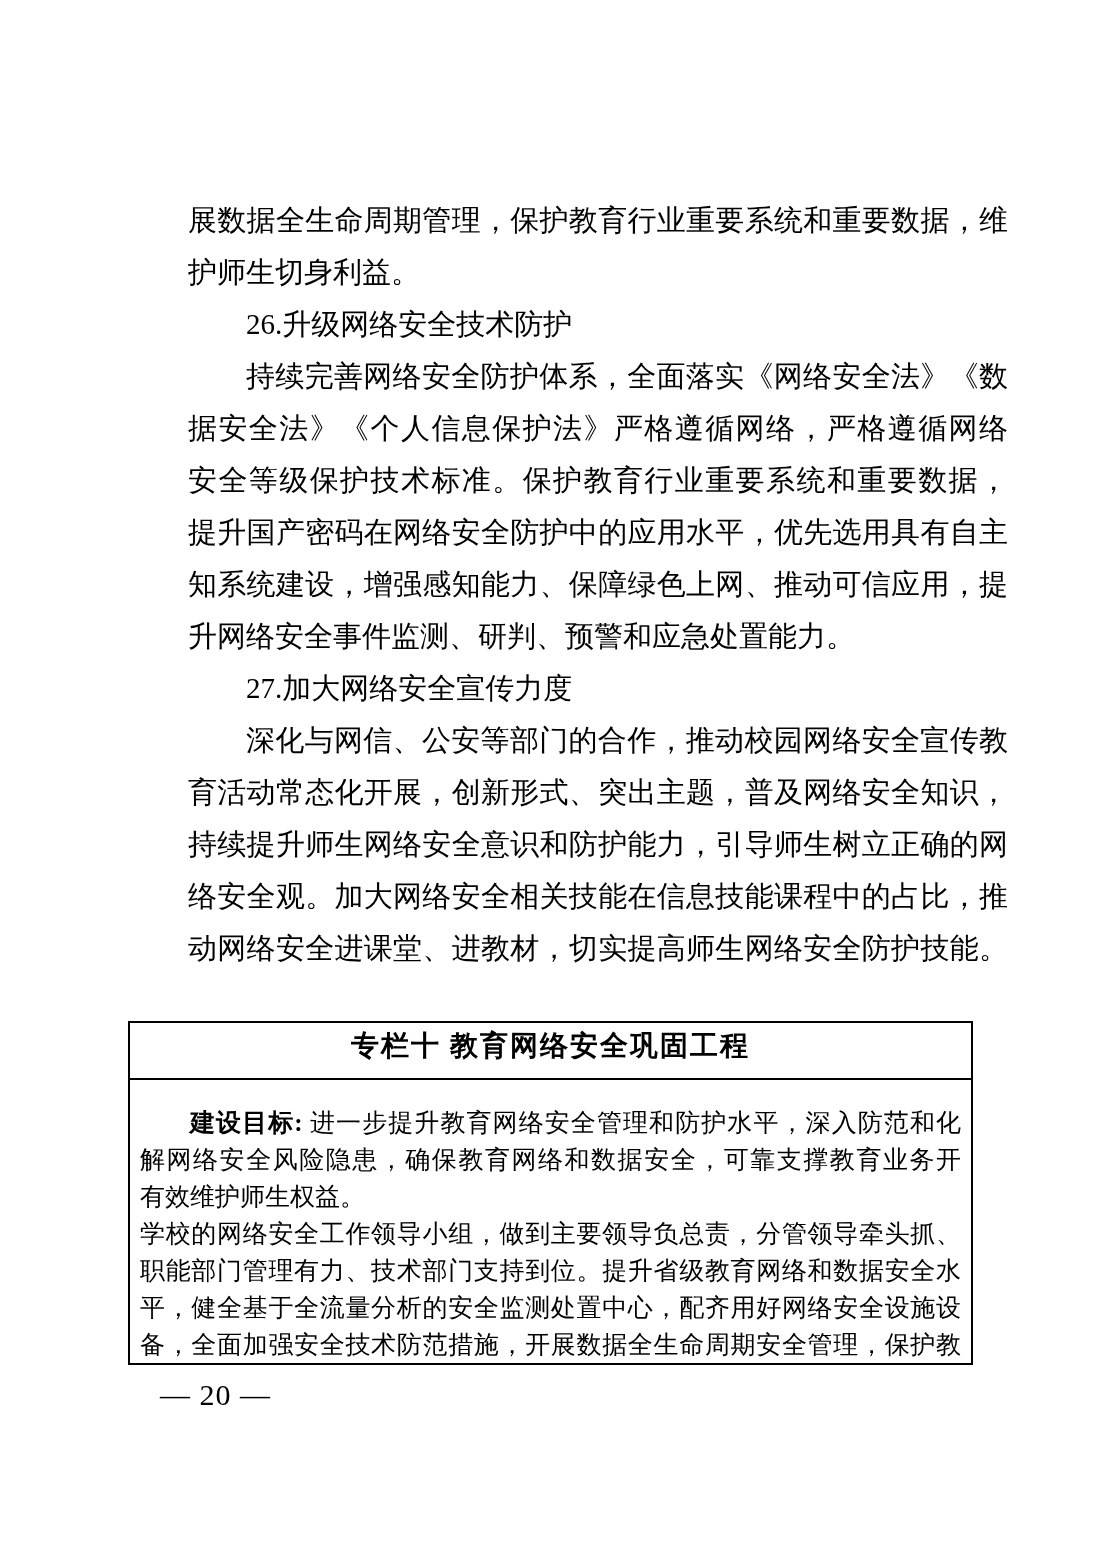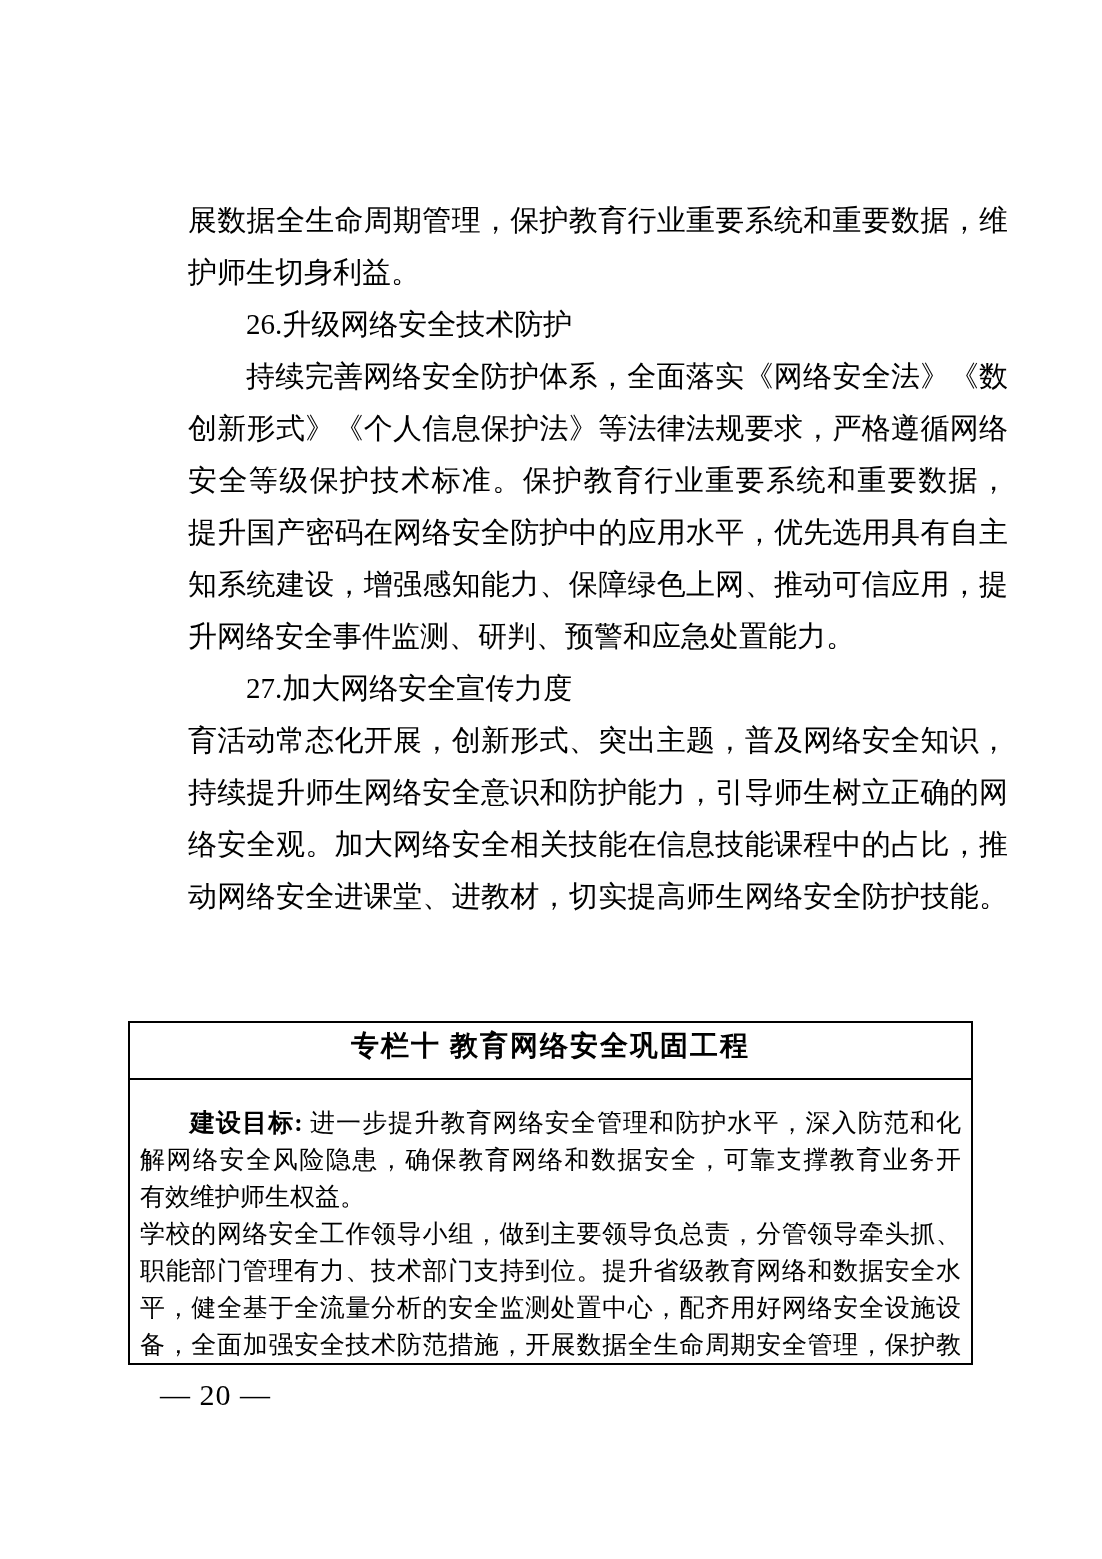--- a/index.html
+++ b/index.html
@@ -81,26 +81,27 @@
 </head>
 <body>
 
 <div class="page">
 
   <div class="main-text">
       <div class="line justify">展数据全生命周期管理，保护教育行业重要系统和重要数据，维</div>
       <div class="line">护师生切身利益。</div>
       <div class="line indent">26.升级网络安全技术防护</div>
       <div class="line justify indent">持续完善网络安全防护体系，全面落实《网络安全法》《数</div>
-      <div class="line justify">创新形式》《个人信息保护法》等法律法规要求，严格遵循网络</div>
+      <div class="line justify">据安全法》《个人信息保护法》严格遵循网络，严格遵循网络</div>
       <div class="line justify">安全等级保护技术标准。保护教育行业重要系统和重要数据，</div>
       <div class="line justify">提升国产密码在网络安全防护中的应用水平，优先选用具有自主</div>
       <div class="line justify">知系统建设，增强感知能力、保障绿色上网、推动可信应用，提</div>
       <div class="line">升网络安全事件监测、研判、预警和应急处置能力。</div>
       <div class="line indent">27.加大网络安全宣传力度</div>
+      <div class="line justify indent">深化与网信、公安等部门的合作，推动校园网络安全宣传教</div>
       <div class="line justify">育活动常态化开展，创新形式、突出主题，普及网络安全知识，</div>
       <div class="line justify">持续提升师生网络安全意识和防护能力，引导师生树立正确的网</div>
       <div class="line justify">络安全观。加大网络安全相关技能在信息技能课程中的占比，推</div>
       <div class="line justify">动网络安全进课堂、进教材，切实提高师生网络安全防护技能。</div>
     </div>
 
   <div class="panel">
     <div class="panel-title">专栏十 教育网络安全巩固工程</div>
     <div class="panel-body">
         <div class="line justify indent"><b>建设目标:</b> 进一步提升教育网络安全管理和防护水平，深入防范和化</div>

